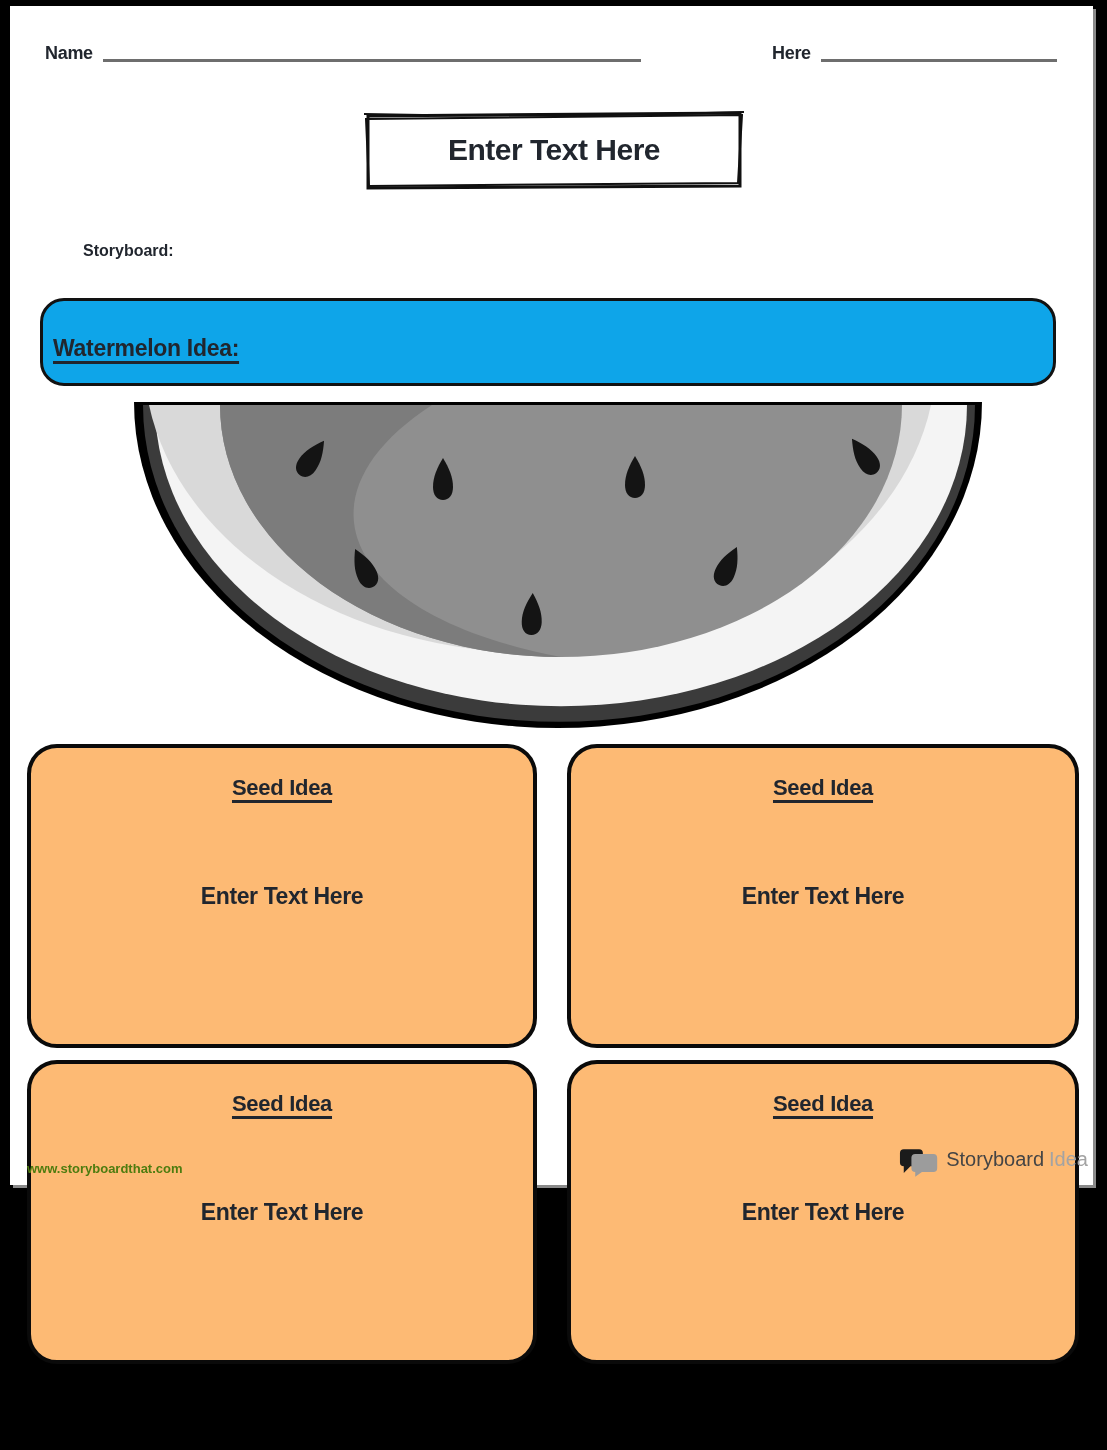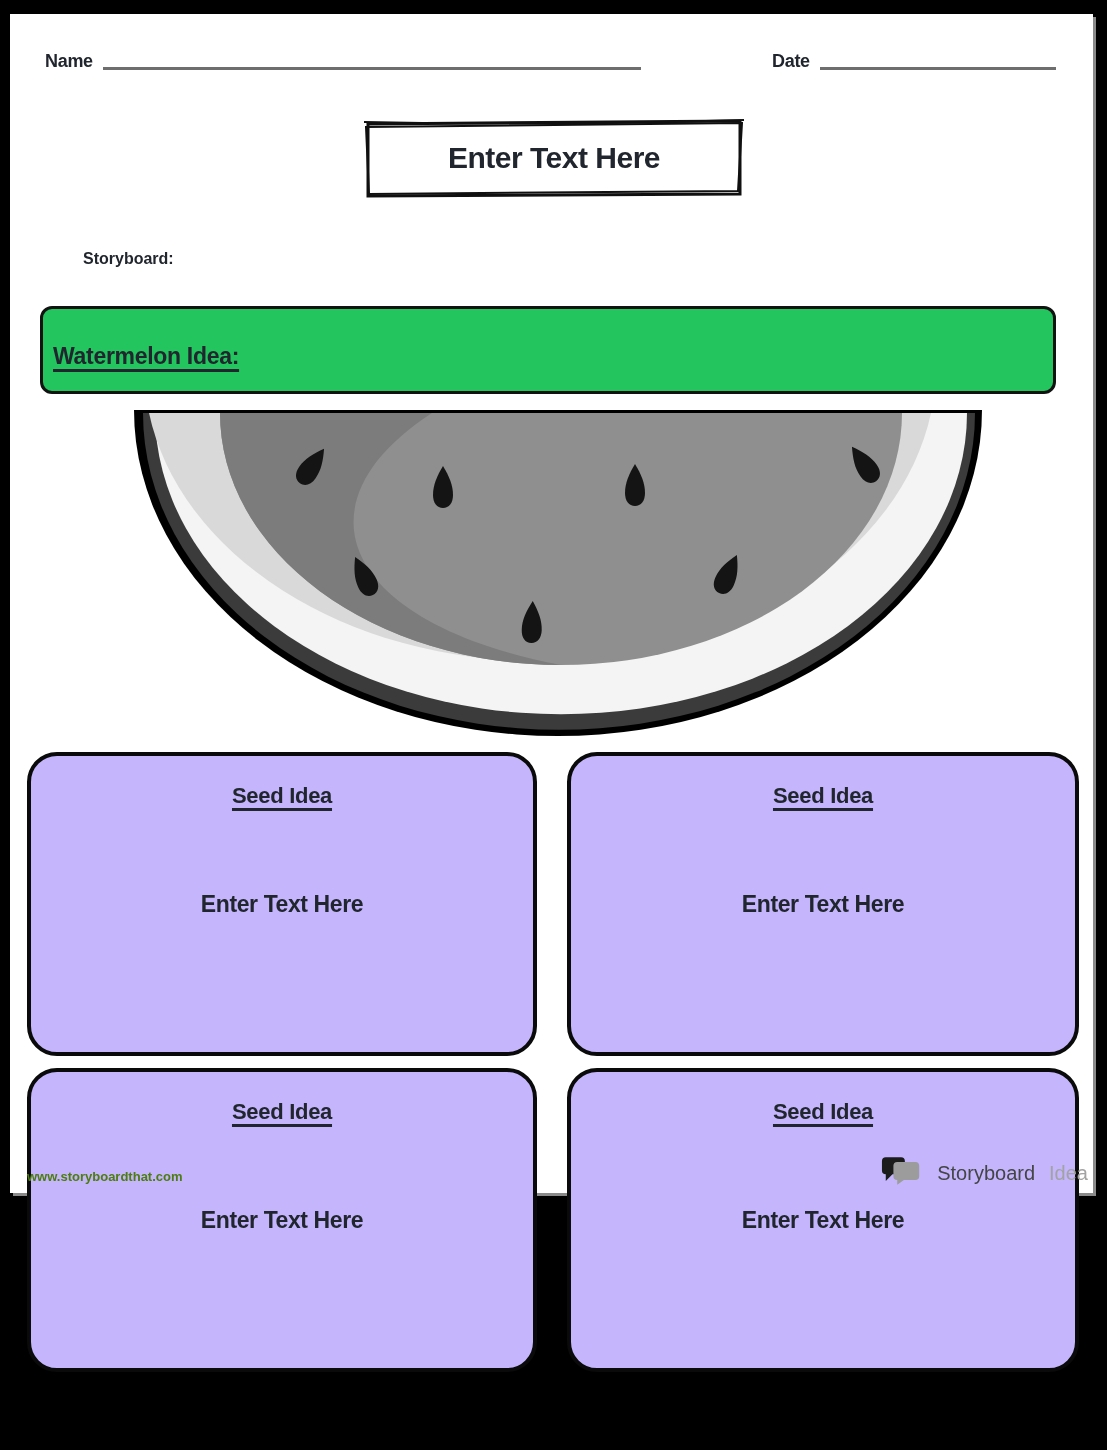--- a/index.html
+++ b/index.html
@@ -3,21 +3,21 @@
 <meta charset="utf-8">
 <style>
   html,body{margin:0;padding:0}
   body{
     width:1107px;height:1450px;position:relative;
     background:var(--frame,#000);
     font-family:"Liberation Sans",sans-serif;
     color:var(--text,#21262e);
   }
   .page{
-    position:absolute;left:10px;top:14px;width:1083px;height:1179px;
+    position:absolute;left:10px;top:6px;width:1083px;height:1179px;
     background:var(--page-bg,#fff);
     box-shadow:3px 3px 0 0 #8a8a8a;
   }
 
   
   .field{position:absolute;display:flex;align-items:flex-end;gap:10px}
   .field-label{font-size:18px;font-weight:700;letter-spacing:-.3px;line-height:1}
   .field-line{display:inline-block;height:2px;border-bottom:3px solid var(--underline,#6e6e6e)}
   .field-name{left:35px;top:38px}
   .field-name .field-line{width:538px}
@@ -28,67 +28,67 @@
   .title-box{position:absolute;left:353px;top:103px;width:382px;height:82px;
     display:flex;align-items:center;justify-content:center}
   .sketch-border{position:absolute;left:0;top:0;width:100%;height:100%}
   .sketch-border path{stroke:#101010;fill:none}
   .title-text{position:relative;font-size:30px;font-weight:700;letter-spacing:-.5px}
 
   .directions{position:absolute;left:73px;top:236px;font-size:16px;font-weight:700}
 
   
   .idea-box{position:absolute;left:30px;top:292px;width:1016px;height:88px;
-    box-sizing:border-box;border:3px solid #121212;border-radius:12px;background:#22c55e}
+    box-sizing:border-box;border:3px solid #121212;border-radius:24px;background:#0ea5e9}
   .idea-label{position:absolute;left:10px;top:34px;font-size:23px;font-weight:700;letter-spacing:-.3px;
     text-decoration:underline;text-decoration-thickness:2.5px;text-underline-offset:5px}
 
   
   .melon{position:absolute;left:124px;top:395px;width:848px;height:328px}
   .p-outline{fill:var(--melon-outline,#000)}
   .p-rind{fill:var(--melon-rind-dark,#3b3b3b)}
   .p-bandw{fill:var(--melon-band-white,#f4f4f4)}
   .p-bandg{fill:var(--melon-band-light,#d9d9d9)}
   .p-flesh{fill:var(--melon-flesh,#8f8f8f)}
   .p-shadow{fill:var(--melon-flesh-shadow,#7c7c7c)}
   .seed{fill:var(--melon-seed,#141414)}
 
   
   .seed-box{position:absolute;width:510px;height:304px;box-sizing:border-box;
-    border:4px solid #0a0a0a;border-radius:30px;text-align:center;background:#c4b5fd}
+    border:4px solid #0a0a0a;border-radius:30px;text-align:center;background:#fdba74}
   .sb1{left:17px;top:738px}
   .sb2{left:557px;top:738px;width:512px}
   .sb3{left:17px;top:1054px}
   .sb4{left:557px;top:1054px;width:512px}
   .seed-title{display:inline-block;margin-top:27px;font-size:22px;font-weight:700;letter-spacing:-.3px;
     text-decoration:underline;text-decoration-thickness:2.5px;text-underline-offset:5px}
   .seed-text{position:absolute;left:0;right:0;top:50%;transform:translateY(-50%);
     font-size:23px;font-weight:700;letter-spacing:-.4px}
 
   
   .footer-url{position:absolute;left:17px;bottom:9px;font-size:13px;font-weight:700;color:#4d7c0f}
-  .logo{position:absolute;right:5px;bottom:8px;display:flex;align-items:flex-end;gap:14px}
+  .logo{position:absolute;right:5px;bottom:8px;display:flex;align-items:flex-start;gap:5px}
   .logo-bubbles{width:42px;height:29px}
   .lb-dark{fill:var(--logo-bubble-dark,#1b1b1b)}
   .lb-gray{fill:var(--logo-bubble-gray,#9c9c9c)}
   .logo-storyboard{font-size:20px;color:var(--logo-dark,#454545)}
   .logo-that{font-size:20px;color:var(--logo-gray,#a3a3a3)}
 </style>
 </head>
 <body>
 
 <div class="page">
 
   <div class="field field-name">
     <span class="field-label">Name</span>
     <span class="field-line"></span>
   </div>
 
   <div class="field field-date">
-    <span class="field-label">Date</span>
+    <span class="field-label">Here</span>
     <span class="field-line"></span>
   </div>
 
   <div class="title-box">
     <svg class="sketch-border" viewBox="0 0 382 82" preserveAspectRatio="none" aria-hidden="true">
       <path d="M 5,7 L 377,4 L 377,77 L 5,79 Z" stroke-width="3"></path>
       <path d="M 3,10 L 379,6 L 375,74 L 6,77 Z" stroke-width="2"></path>
       <path d="M 1,5 Q 190,9 381,3" stroke-width="2"></path>
     </svg>
     <span class="title-text">Enter Text Here</span>

